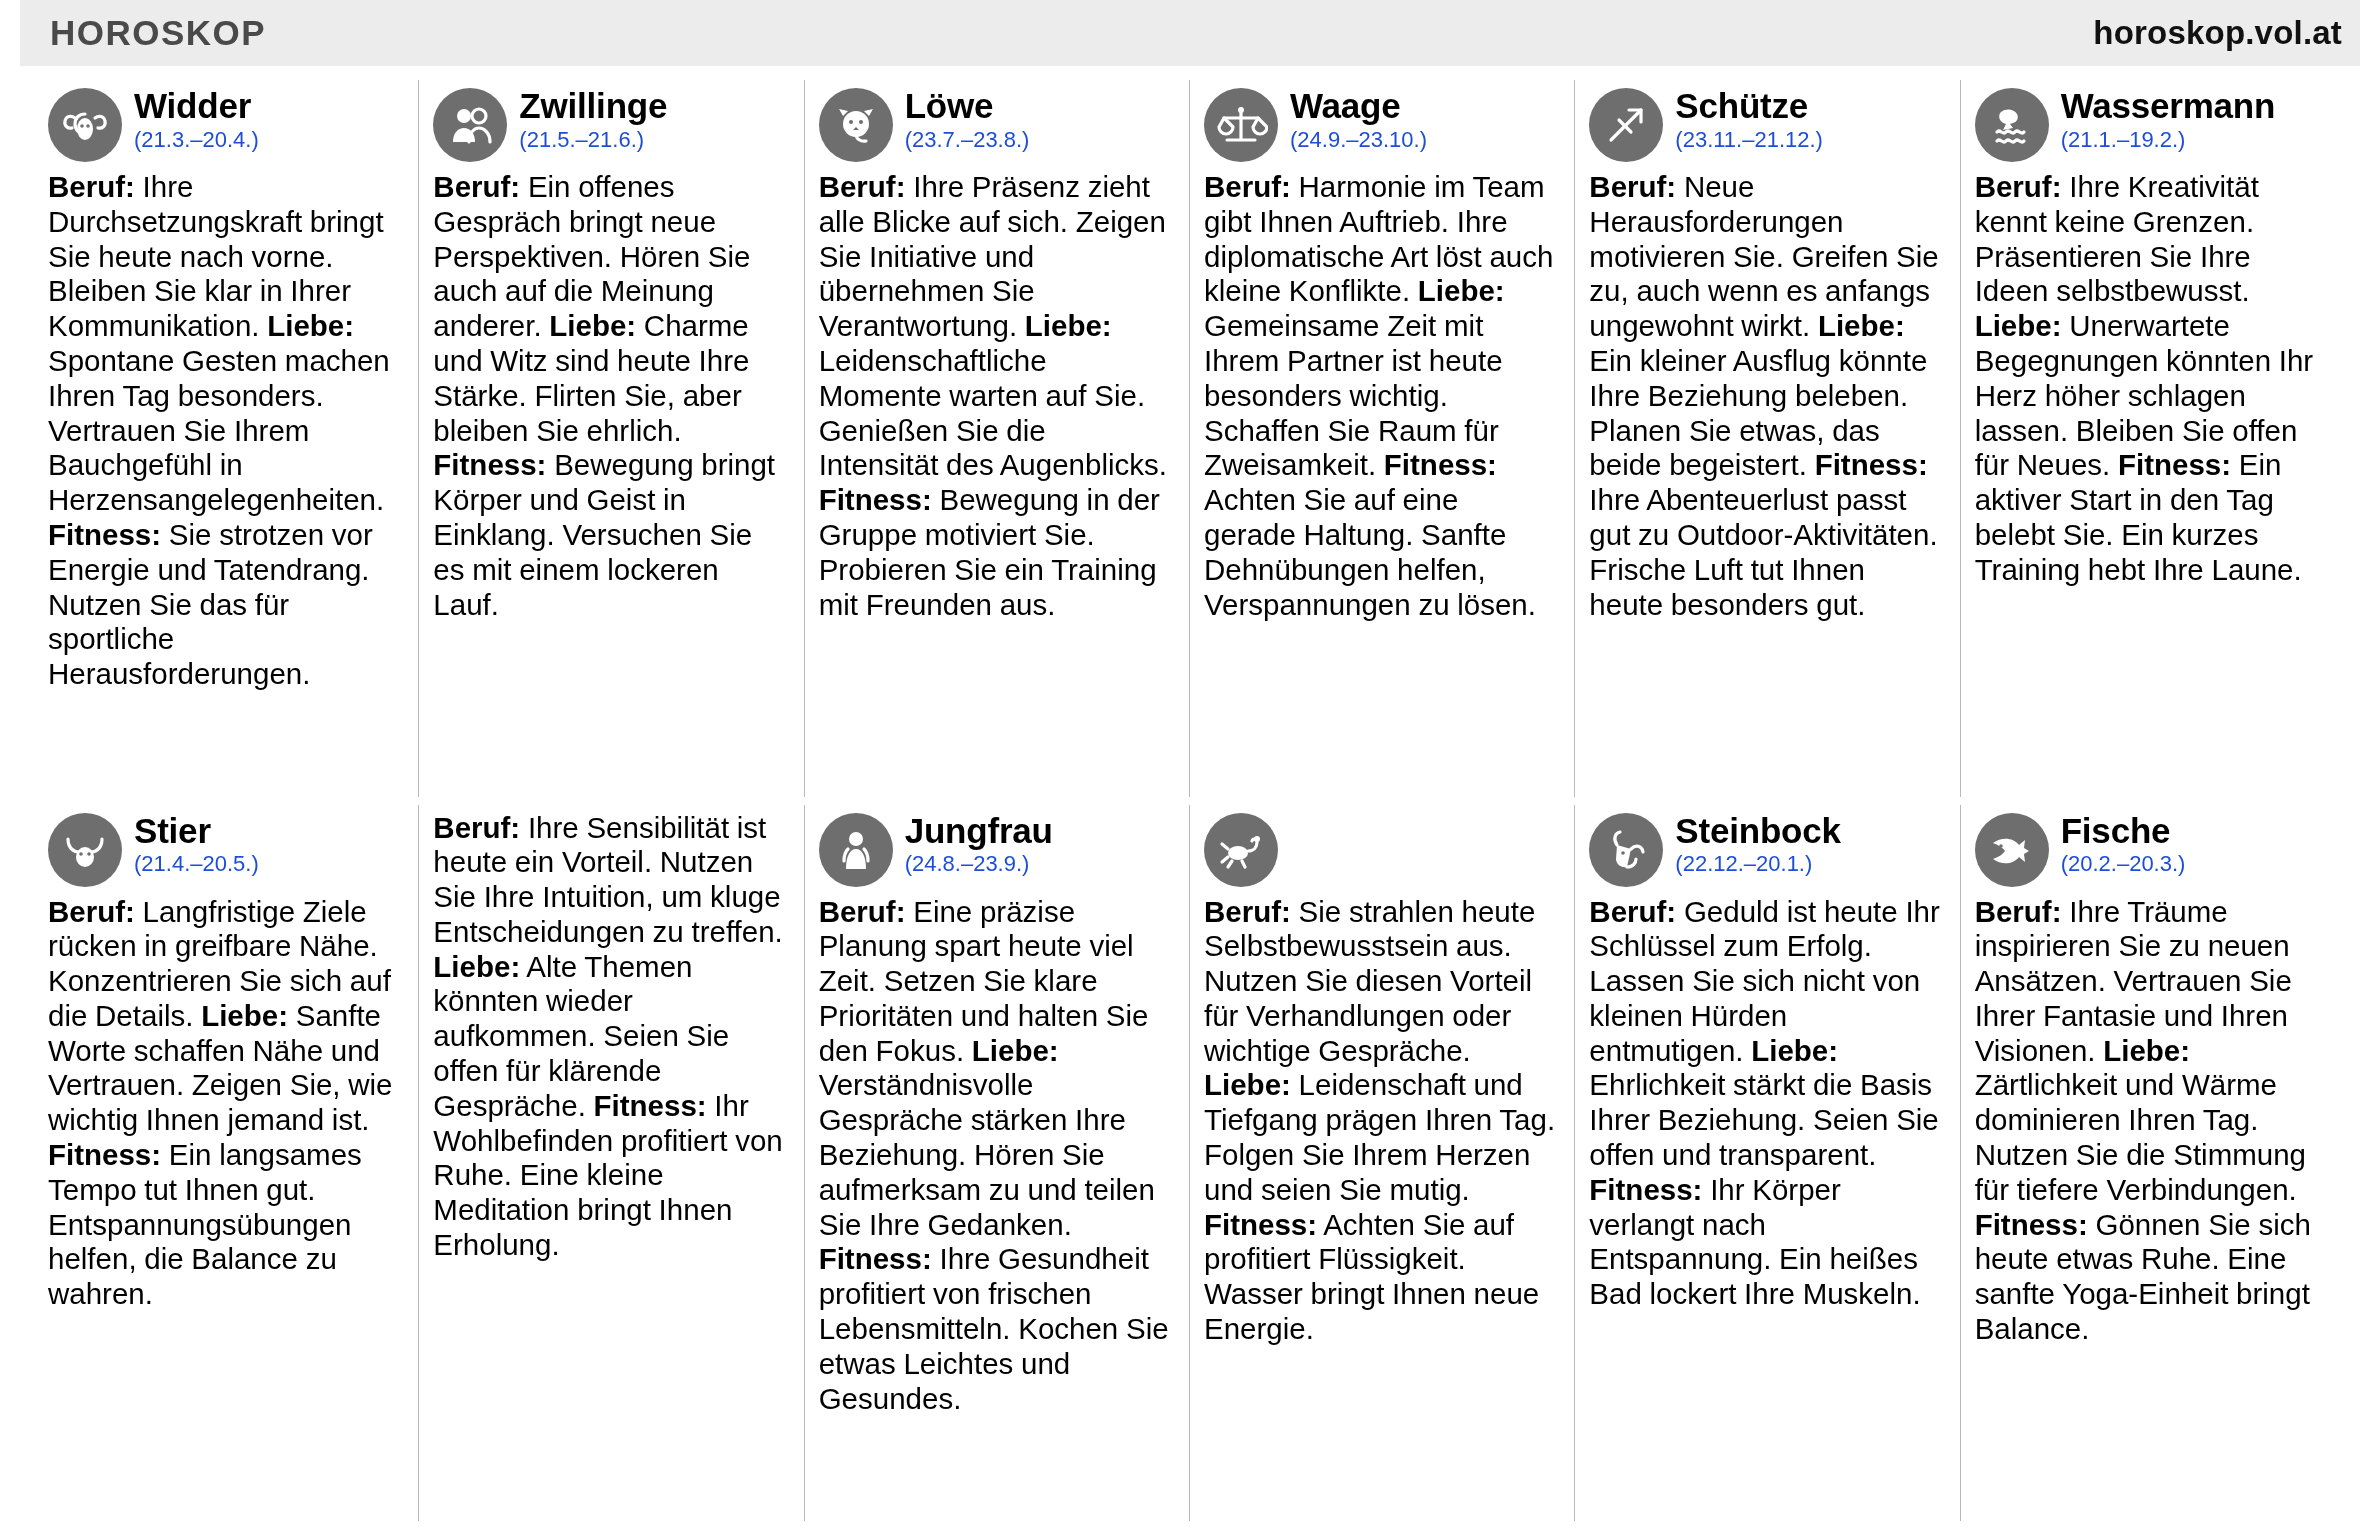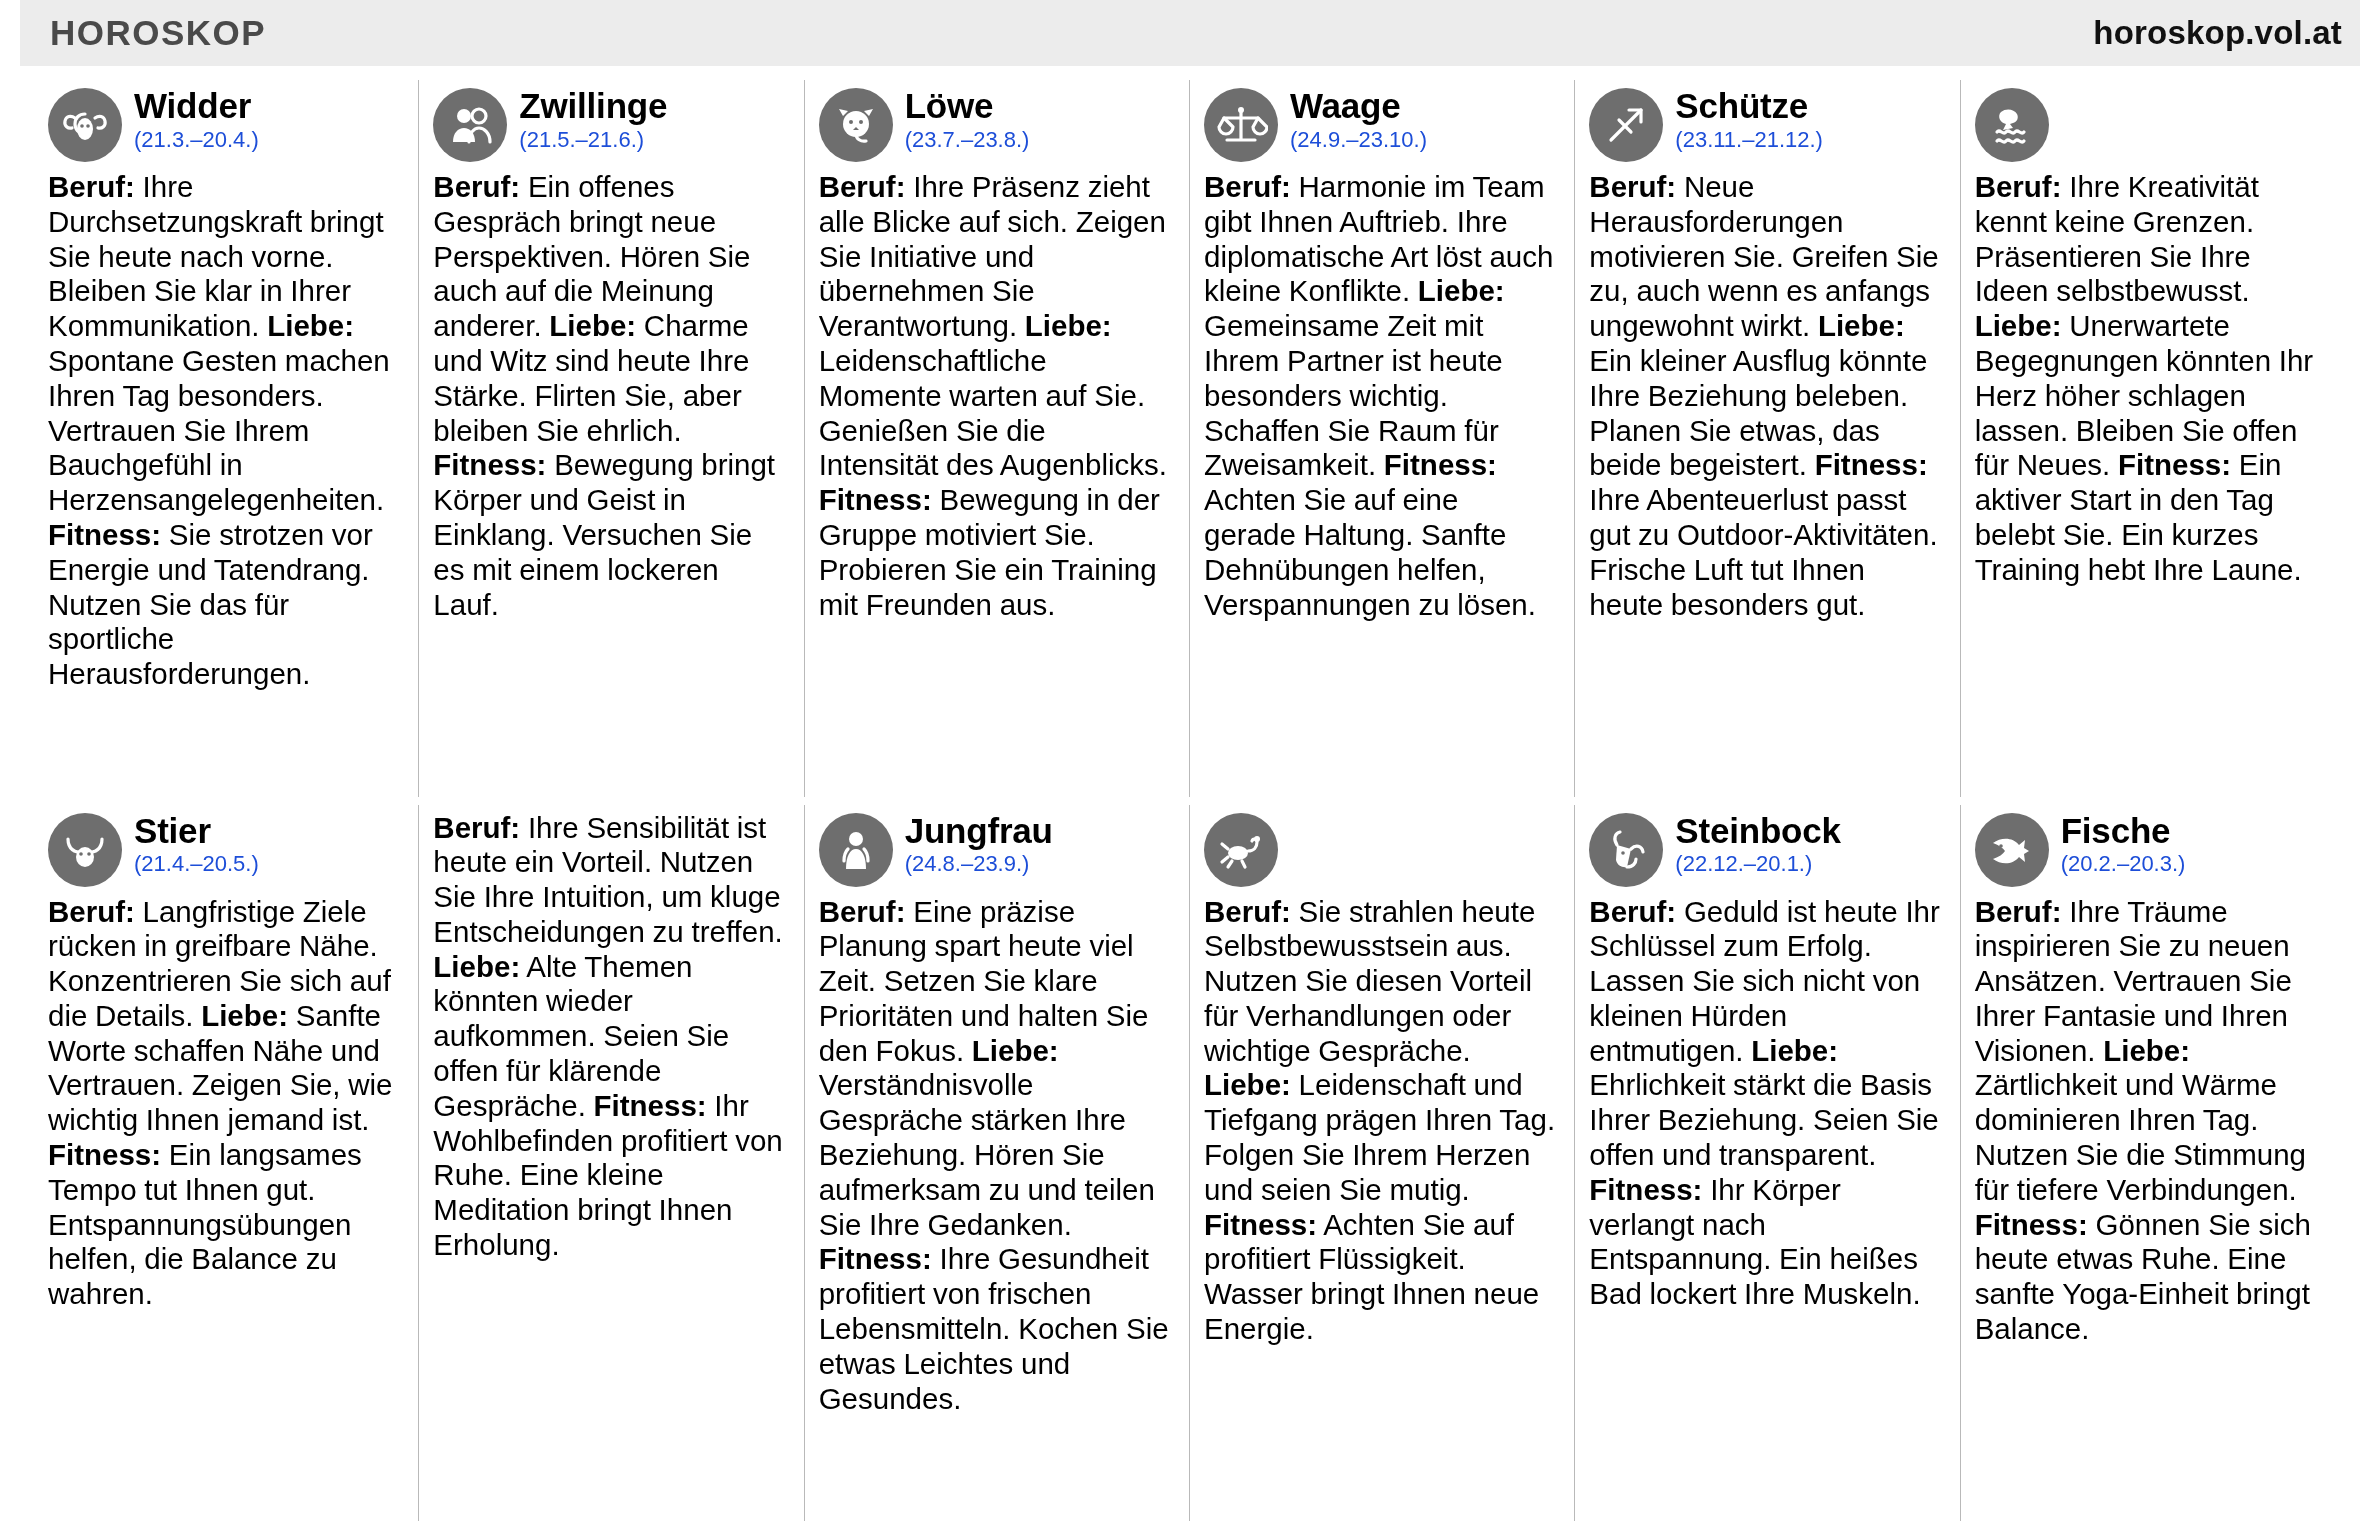--- a/index.html
+++ b/index.html
@@ -225,20 +225,24 @@
       </div>
       <div class="sign">
         <div class="sign-head">
           <div class="badge">
             <svg width="54" height="54" viewBox="0 0 54 54">
               <path fill="#ffffff" d="M16 14c5-4 13-3 16 2 2 4 0 8-4 9l-3 1 3 4-10 2 3-6c-6-1-9-8-5-12z"></path>
               <path stroke="#ffffff" fill="none" stroke-width="3.2" stroke-linecap="round" stroke-linejoin="round" d="M12 34c3-4 6 4 9 0s6 4 9 0 6 4 9 0"></path>
               <path stroke="#ffffff" fill="none" stroke-width="3.2" stroke-linecap="round" stroke-linejoin="round" d="M12 43c3-4 6 4 9 0s6 4 9 0 6 4 9 0"></path>
             </svg>
           </div>
+          <div class="titles">
+            <div class="sign-name">Wassermann</div>
+            <div class="sign-dates">(21.1.–19.2.)</div>
+          </div>
         </div>
         <div class="body-text"><b>Beruf:</b><span> Ihre Kreativität kennt keine Grenzen. Präsentieren Sie Ihre Ideen selbstbewusst. </span><b>Liebe:</b><span> Unerwartete Begegnungen könnten Ihr Herz höher schlagen lassen. Bleiben Sie offen für Neues. </span><b>Fitness:</b><span> Ein aktiver Start in den Tag belebt Sie. Ein kurzes Training hebt Ihre Laune. </span></div>
       </div>
       <div class="sign colsep">
         <div class="sign-head">
           <div class="badge">
             <svg width="54" height="54" viewBox="0 0 54 54">
               <path stroke="#ffffff" fill="none" stroke-width="3.2" stroke-linecap="round" stroke-linejoin="round" d="M10 16c0 10 7 14 17 14s17-4 17-14"></path>
               <ellipse fill="#ffffff" cx="27" cy="34" rx="9" ry="10"></ellipse>
               <circle cx="23" cy="31" r="1.8" fill="#6e6e6e"></circle>

